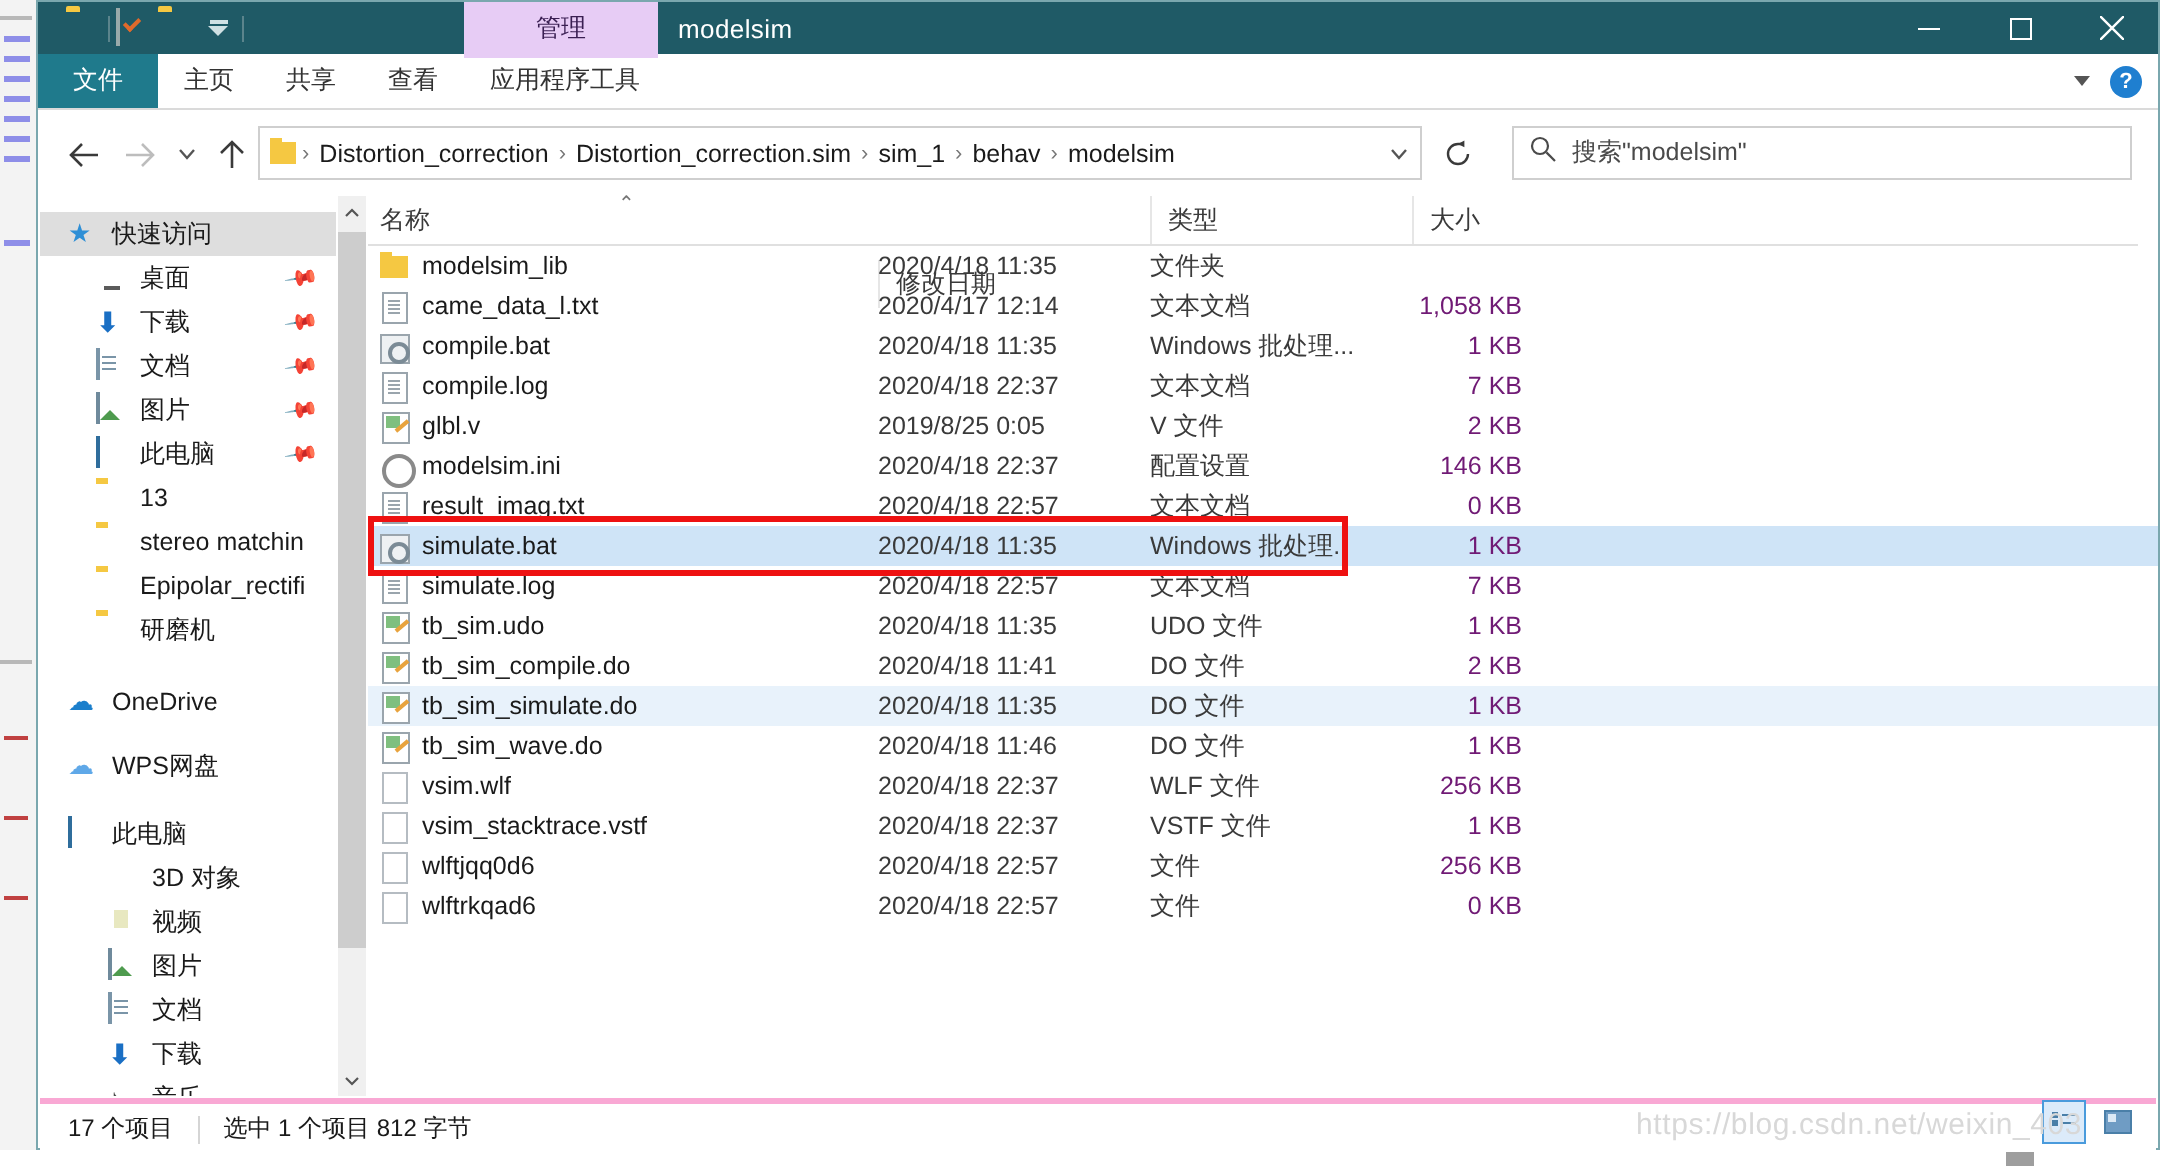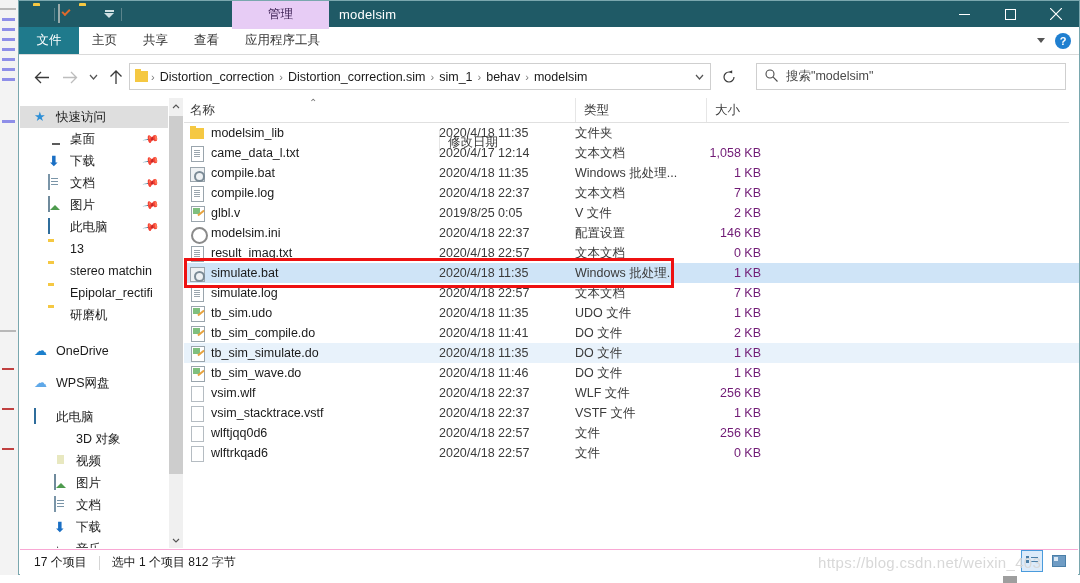--- a/index.html
+++ b/index.html
@@ -159,21 +159,21 @@
 
   
   .redrect {
     position:absolute; left:0px; top:160px; width:490px; height:30px;
     border:3px solid #ee1111; box-sizing:border-box; pointer-events:none;
   }
 
   
   .statusbar {
     position:absolute; left:1px; top:548px; width:1058px; height:25px;
-    background:#fff; border-top:1px solid #f9a8d4;
+    background:#fff; border-top:3px solid #f9a8d4;
     display:flex; align-items:center; font-size:12px; color:#1a1a1a;
   }
   .st-item { padding-left:14px; }
   .st-sep { width:1px;height:14px;background:#d5d5d5;margin:0 12px; }
   .view-btns { position:absolute; right:10px; top:549px; display:flex; gap:6px; align-items:center; }
   .vbtn { width:20px;height:20px;display:flex;align-items:center;justify-content:center; }
   .vbtn.active { border:1px solid #4a9bdc; background:#dcebfa; }
   .vb-lines { width:12px;height:10px;position:relative; }
   .vb-lines:before{content:"";position:absolute;left:0;top:0;width:3px;height:3px;background:#4a7fa8;box-shadow:0 4px 0 #4a7fa8;}
   .vb-lines:after{content:"";position:absolute;left:5px;top:1px;width:7px;height:1px;background:#4a7fa8;box-shadow:0 4px 0 #4a7fa8;}

